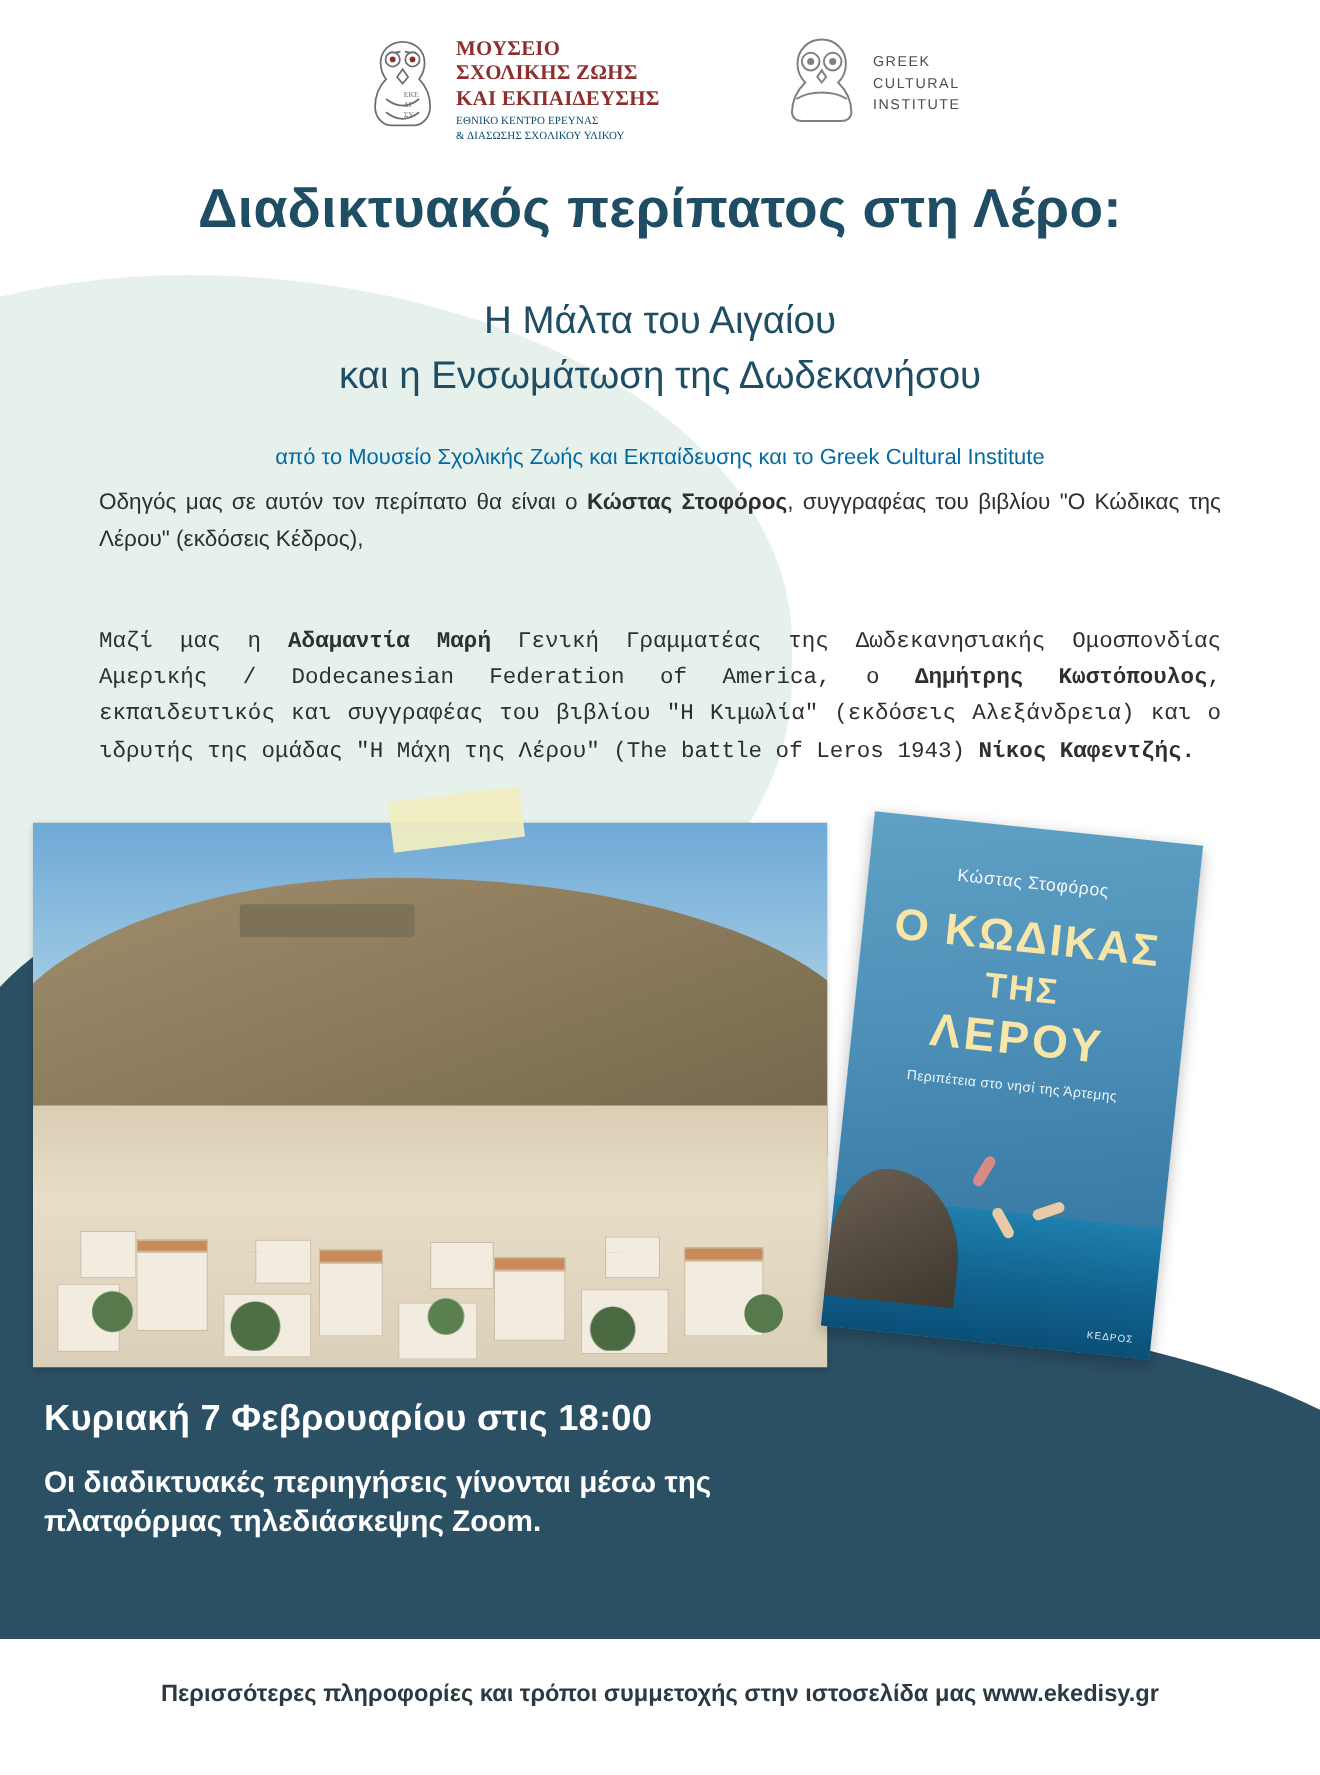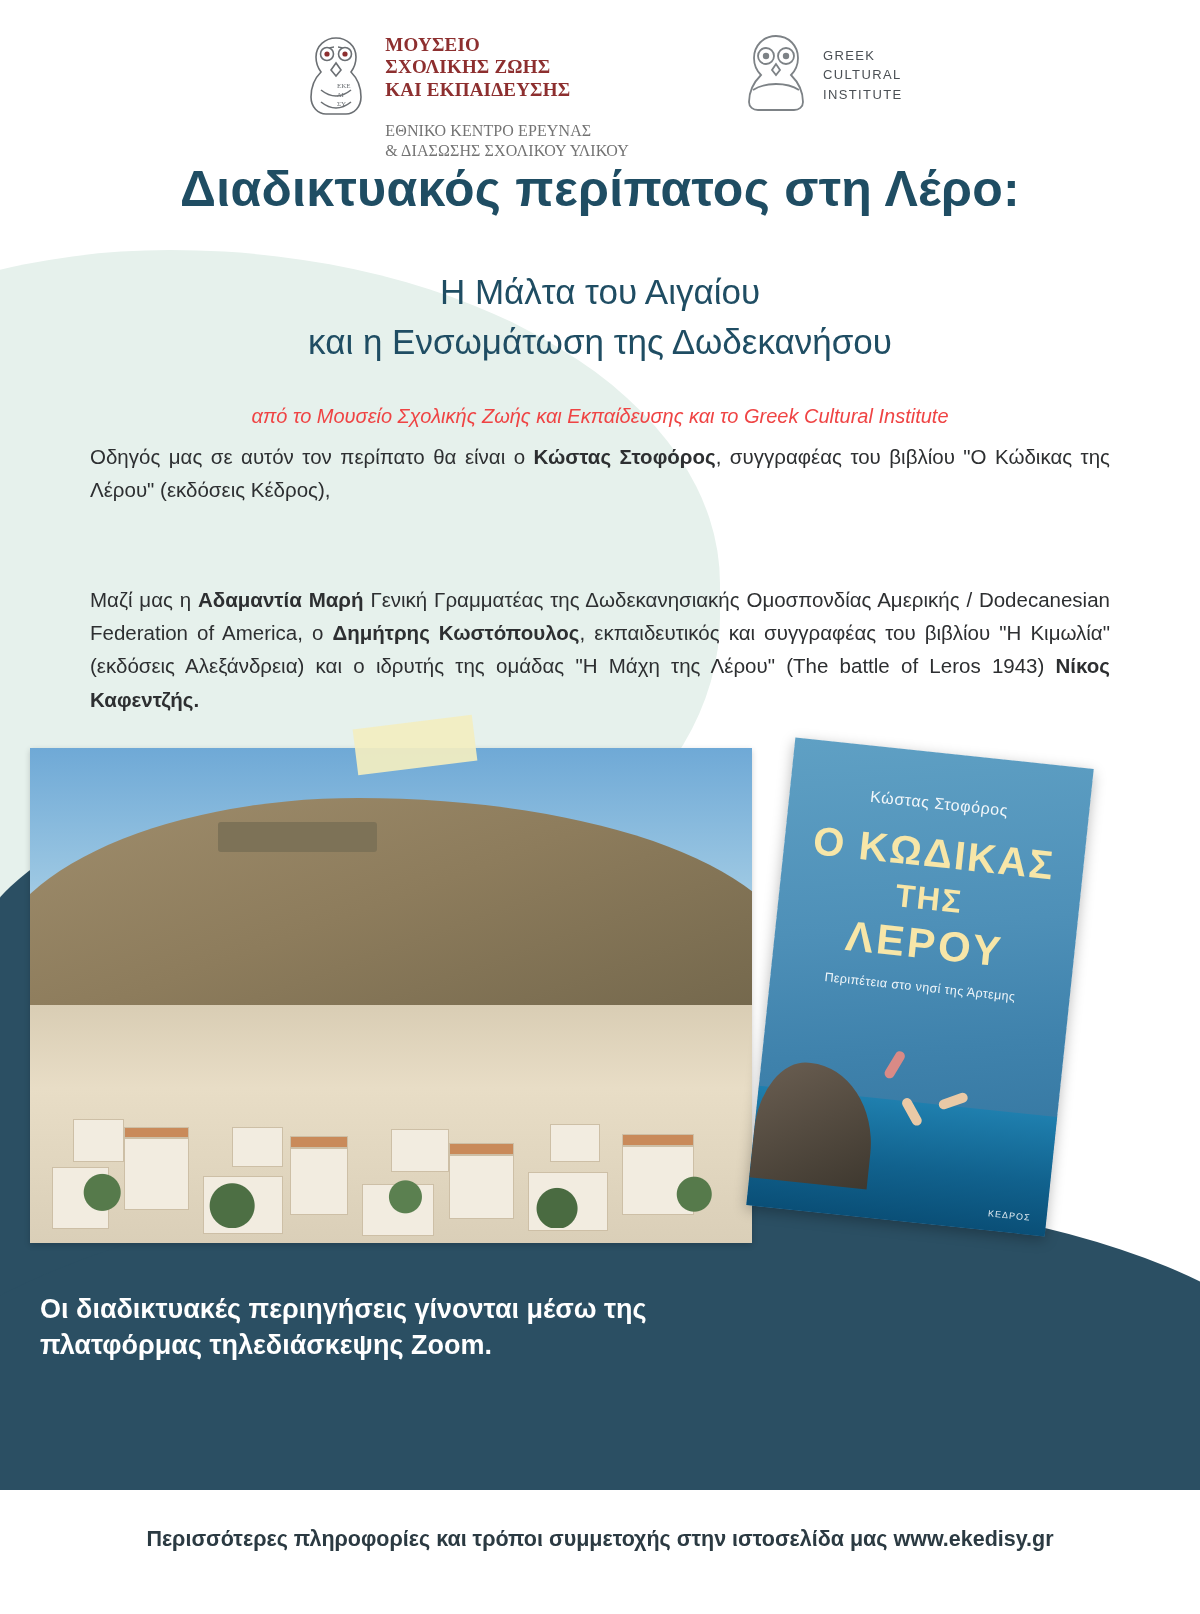--- a/index.html
+++ b/index.html
@@ -73,25 +73,25 @@
   .museum-text { padding-top: 4px; }
   .museum-text .l1 {
     color: #8d2f2f;
     font-family: "Liberation Serif", serif;
     font-weight: bold;
     font-size: 19px;
     line-height: 1.18;
     letter-spacing: .2px;
   }
   .museum-text .l2 {
-    color: #737373;
+    color: #0c4a6e;
     font-family: "Liberation Serif", serif;
-    font-size: 16px;
+    font-size: 10px;
     line-height: 1.25;
-    margin-top: 20px;
+    margin-top: 4px;
     letter-spacing: .1px;
   }
   .logo-gci { display: flex; align-items: center; gap: 10px; }
   .gci-text {
     color: #4a4f54;
     font-size: 13px;
     line-height: 1.5;
     letter-spacing: 1.4px;
   }
 
@@ -113,38 +113,37 @@
     text-align: center;
     color: #1f4d63;
     font-size: 35px;
     line-height: 1.42;
   }
   .byline {
     position: absolute;
     top: 405px;
     width: 1200px;
     text-align: center;
-    color: #ef4444;
+    color: #0369a1;
     font-size: 20px;
-    font-style: italic;
   }
 
   
   .para {
     position: absolute;
     left: 90px;
     width: 1020px;
     color: #2d2f31;
     font-size: 20.5px;
     line-height: 1.62;
     text-align: justify;
   }
   .para b { font-weight: bold; }
   #para1 { top: 440px; }
-  #para2 { top: 583px; }
+  #para2 { top: 567px; font-family: Liberation Mono, monospace; }
 
   
   .tape {
     position: absolute;
     left: 355px;
     top: 722px;
     width: 120px;
     height: 46px;
     background: #f3eec0;
     opacity: .92;
@@ -385,20 +384,21 @@
     <div class="diver" style="left:190px; top:330px; transform:rotate(65deg);"></div>
     <div class="author">Κώστας Στοφόρος</div>
     <div class="bt1">Ο ΚΩΔΙΚΑΣ</div>
     <div class="bt2">ΤΗΣ</div>
     <div class="bt3">ΛΕΡΟΥ</div>
     <div class="bsub">Περιπέτεια στο νησί της Άρτεμης</div>
     <div class="publisher">ΚΕΔΡΟΣ</div>
   </div>
 
   <div class="date-block">
+    <div class="date-line1">Κυριακή 7 Φεβρουαρίου στις 18:00</div>
     <div class="date-line2">
       <div>Οι διαδικτυακές περιηγήσεις γίνονται μέσω της</div>
       <div>πλατφόρμας τηλεδιάσκεψης Zoom.</div>
     </div>
   </div>
 
 </div>
 
 <div class="bg-white-cover"></div>
 <div class="footer">Περισσότερες πληροφορίες και τρόποι συμμετοχής στην ιστοσελίδα μας www.ekedisy.gr</div>

